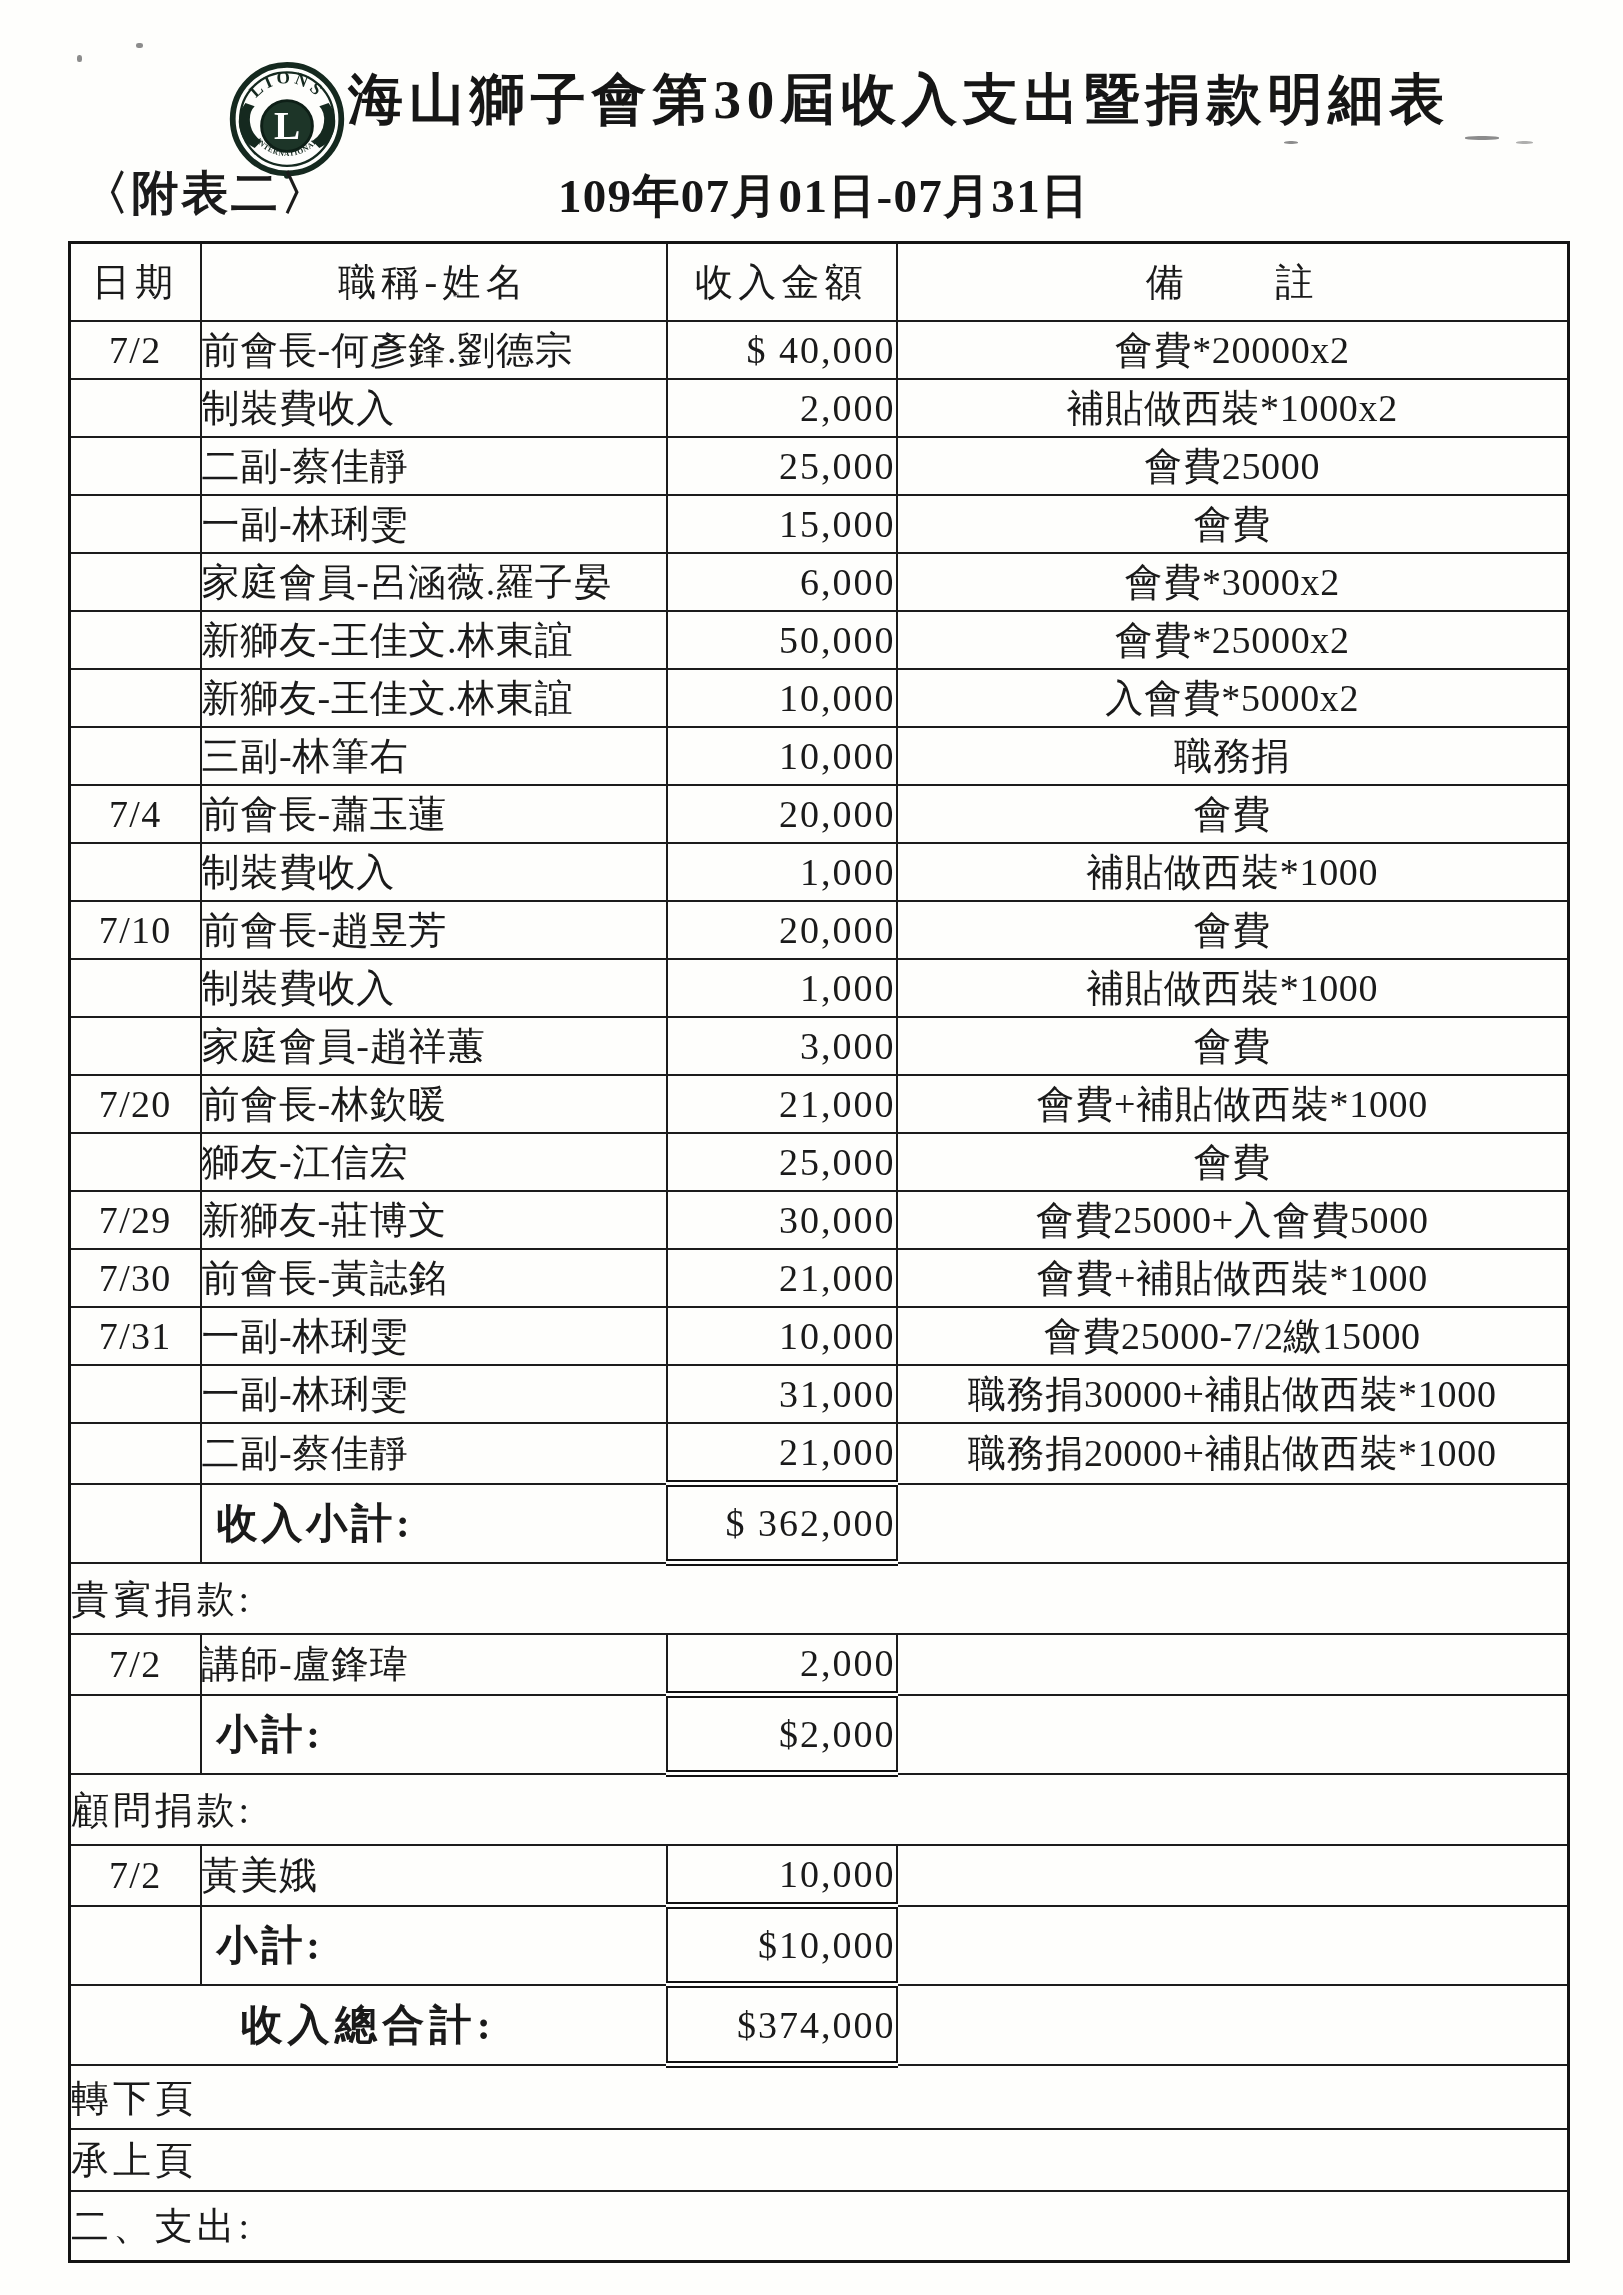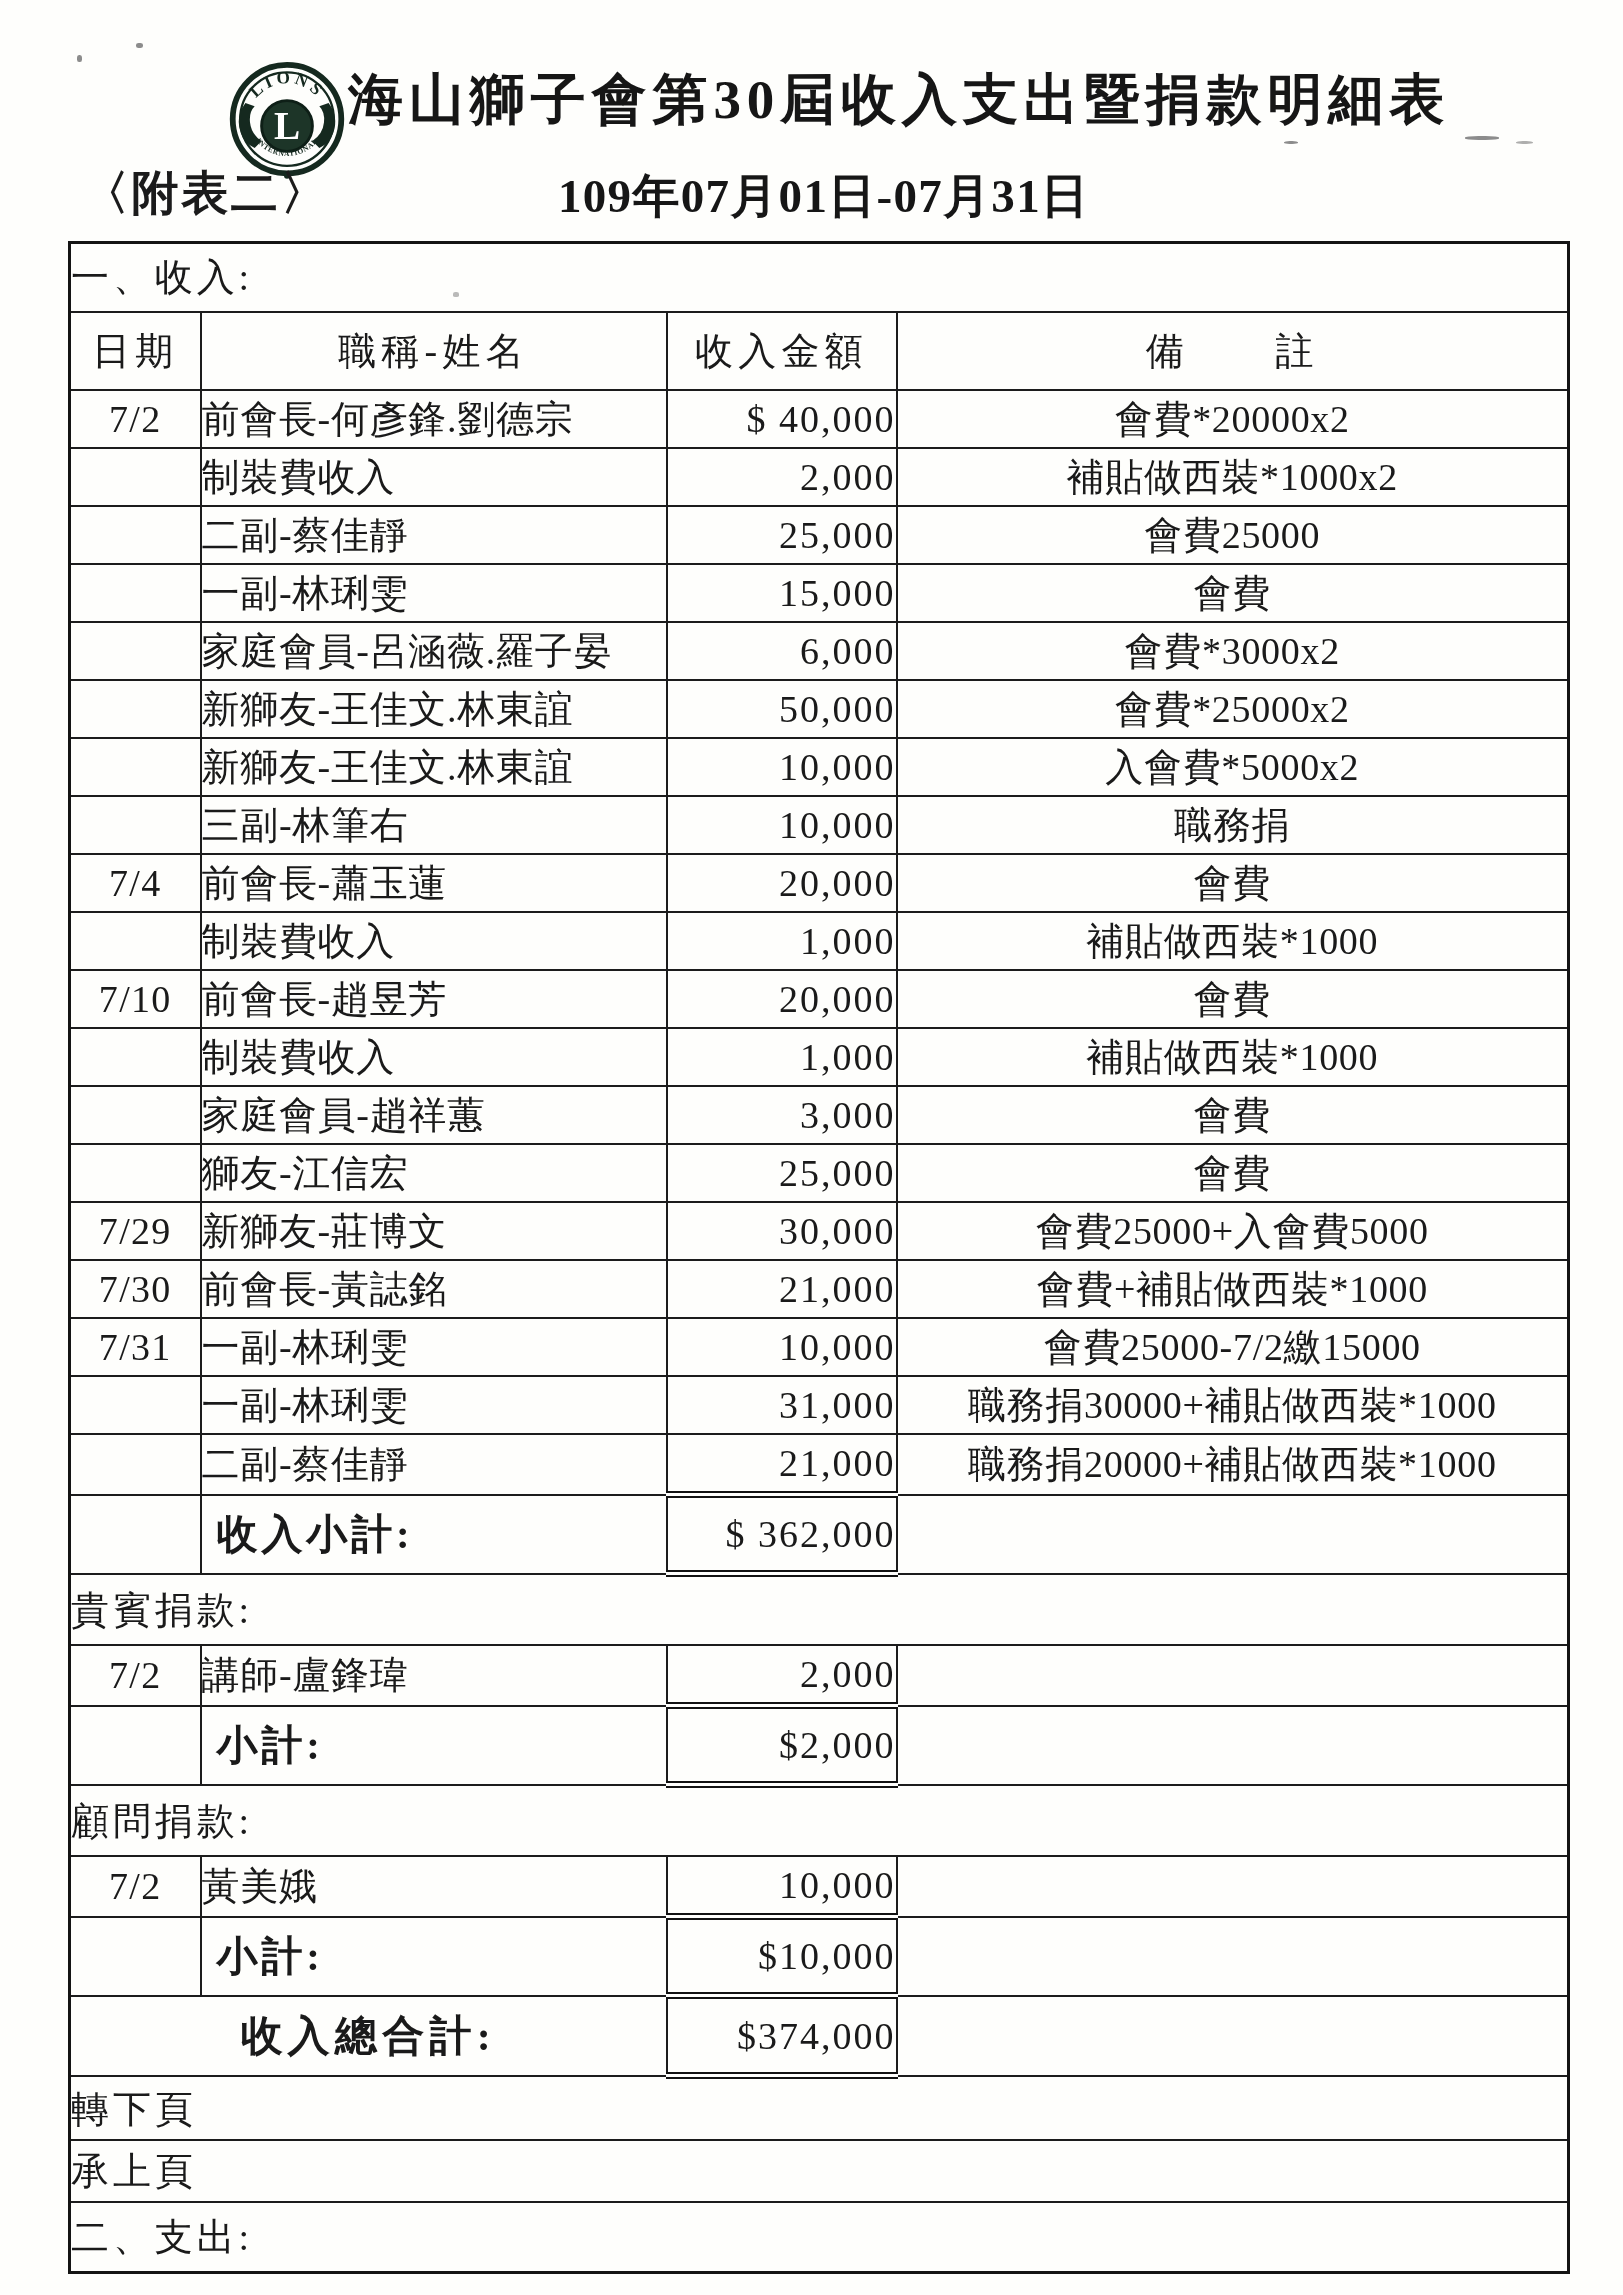--- a/index.html
+++ b/index.html
@@ -135,23 +135,20 @@
 
   <table class="sheet">
     <colgroup>
       <col style="width:131px">
       <col style="width:466px">
       <col style="width:230px">
       <col style="width:672px">
     </colgroup>
 
     <tbody>
-      <tr class="r-sec r-income-head">
-        <td colspan="4">一、收入:</td>
-      </tr>
       <tr class="r-cols">
         <th>日期</th>
         <th>職稱-姓名</th>
         <th>收入金額</th>
         <th>備　　註</th>
       </tr>
     </tbody>
 
     <tbody>
   <tr class="data-row">
@@ -238,20 +235,26 @@
     <td class="c-note">補貼做西裝*1000</td>
   </tr>
 
   <tr class="data-row">
     <td class="c-date"></td>
     <td class="c-name">家庭會員-趙祥蕙</td>
     <td class="c-amt">3,000</td>
     <td class="c-note">會費</td>
   </tr>
 
+  <tr class="data-row">
+    <td class="c-date">7/20</td>
+    <td class="c-name">前會長-林欽暖</td>
+    <td class="c-amt">21,000</td>
+    <td class="c-note">會費+補貼做西裝*1000</td>
+  </tr>
 
   <tr class="data-row">
     <td class="c-date"></td>
     <td class="c-name">獅友-江信宏</td>
     <td class="c-amt">25,000</td>
     <td class="c-note">會費</td>
   </tr>
 
   <tr class="data-row">
     <td class="c-date">7/29</td>

